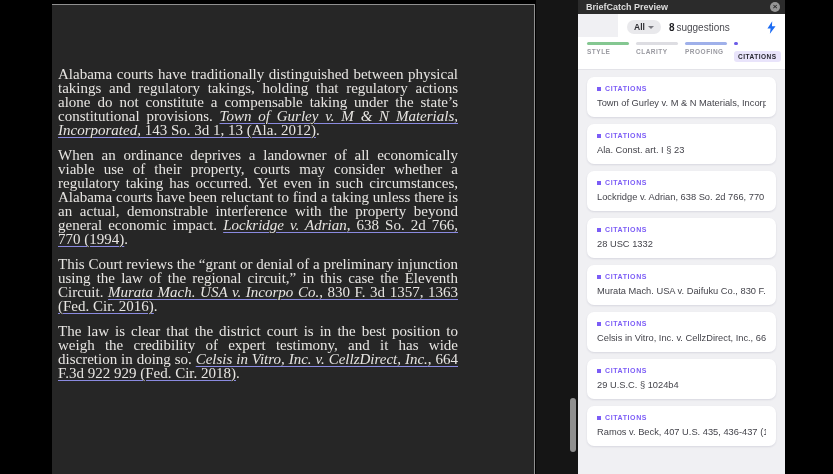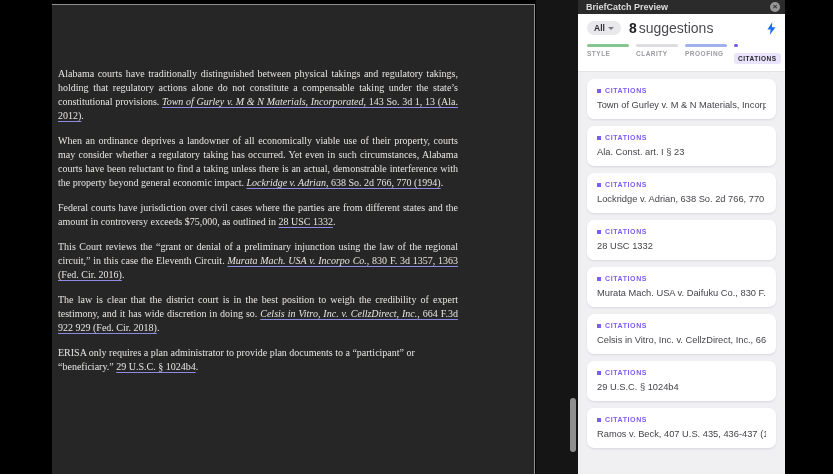--- a/index.html
+++ b/index.html
@@ -9,21 +9,21 @@
   }
   
   .page{
     position:absolute;left:52px;top:4px;width:483px;height:470px;
     background:#262626;border-top:1px solid #909090;border-right:1px solid #909090;
     box-sizing:border-box;
   }
   .doc-text{
     position:absolute;left:6px;top:62px;width:400px;
     color:#e7e5e2;font-family:"Liberation Serif",serif;
-    font-size:10px;line-height:14px;text-align:justify;
+    font-size:15px;line-height:14px;text-align:justify;
   }
   .doc-text p{margin:0 0 11px 0;}
   .doc-text p.left{text-align:left;}
   .link,.ilink{
     text-decoration:underline;text-decoration-color:#8a8ae0;
     text-decoration-thickness:1px;text-underline-offset:2px;
   }
   .ilink{font-style:italic;}
   
   .gutter{position:absolute;left:536px;top:0;width:42px;height:474px;background:#151515;}
@@ -38,31 +38,31 @@
   }
   .panel-header{
     flex:0 0 14px;height:14px;background:#2b2b2b;color:#dcdcdc;
     font-size:9px;font-weight:bold;line-height:14px;padding-left:8px;position:relative;
   }
   .close-btn{
     position:absolute;right:5px;top:2px;width:10px;height:10px;border-radius:50%;
     background:#979797;color:#2b2b2b;font-size:8px;line-height:10px;text-align:center;
     font-weight:bold;cursor:default;
   }
-  .panel-controls{background:#fff;display:flex;align-items:center;padding:6px 9px 3px 9px;}
+  .panel-controls{background:#fff;display:flex;align-items:center;padding:6px 9px 3px 9px;margin-left:40px;}
   .pill{
     display:inline-flex;align-items:center;background:#e9e9ec;border-radius:9px;
     padding:2px 7px;font-size:8.5px;font-weight:bold;color:#2e2e33;
   }
   .chev{
     margin-left:3px;width:0;height:0;
     border-left:3px solid transparent;border-right:3px solid transparent;
     border-top:3.5px solid #7a7a80;
   }
-  .count{margin-left:8px;font-size:14px;color:#4a4a50;}
+  .count{margin-left:8px;font-size:10px;color:#4a4a50;}
   .count b{color:#1c1c20;margin-right:2px;}
   .bolt{margin-left:auto;display:flex;align-items:center;}
   .panel-tabs{
     background:#fff;display:flex;gap:7px;padding:5px 9px 6px 9px;
     border-bottom:1px solid #e3e3e8;
   }
   .tab{flex:1;min-width:0;}
   .bar{height:3px;border-radius:1.5px;}
   .lbl{
     margin-top:3px;font-size:6.5px;font-weight:bold;letter-spacing:0.5px;
@@ -88,24 +88,22 @@
     white-space:nowrap;overflow:hidden;
   }
 </style>
 </head>
 <body>
 
 <div class="page">
   <div class="doc-text">
       <p><span>Alabama courts have traditionally distinguished between physical takings and regulatory takings, holding that regulatory actions alone do not constitute a compensable taking under the state’s constitutional provisions. </span><span class="ilink">Town of Gurley v. M &amp; N Materials, Incorporated,</span><span class="link"> 143 So. 3d 1, 13 (Ala. 2012)</span><span>.</span></p>
       <p><span>When an ordinance deprives a landowner of all economically viable use of their property, courts may consider whether a regulatory taking has occurred. Yet even in such circumstances, Alabama courts have been reluctant to find a taking unless there is an actual, demonstrable interference with the property beyond general economic impact. </span><span class="ilink">Lockridge v. Adrian</span><span class="link">, 638 So. 2d 766, 770 (1994)</span><span>.</span></p>
-      <p><span>Federal courts have jurisdiction over civil cases where the parties are from different states and the amount in controversy exceeds $75,000, as outlined in </span><span class="link">28 USC 1332</span><span>.</span></p>
       <p><span>This Court reviews the “grant or denial of a preliminary injunction using the law of the regional circuit,” in this case the Eleventh Circuit. </span><span class="ilink">Murata Mach. USA v. Incorpo Co.</span><span class="link">, 830 F. 3d 1357, 1363 (Fed. Cir. 2016)</span><span>.</span></p>
       <p><span>The law is clear that the district court is in the best position to weigh the credibility of expert testimony, and it has wide discretion in doing so. </span><span class="ilink">Celsis in Vitro, Inc. v. CellzDirect, Inc.</span><span class="link">, 664 F.3d 922 929 (Fed. Cir. 2018)</span><span>.</span></p>
-      <p class="left"><span>ERISA only requires a plan administrator to provide plan documents to a “participant” or “beneficiary.” </span><span class="link">29 U.S.C. § 1024b4</span><span>.</span></p>
     </div>
 </div>
 
 <div class="gutter"></div>
 <div class="doc-scrollbar"></div>
 
 <div class="panel">
   <div class="panel-header">
     <span>BriefCatch Preview</span>
     <div class="close-btn">×</div>

